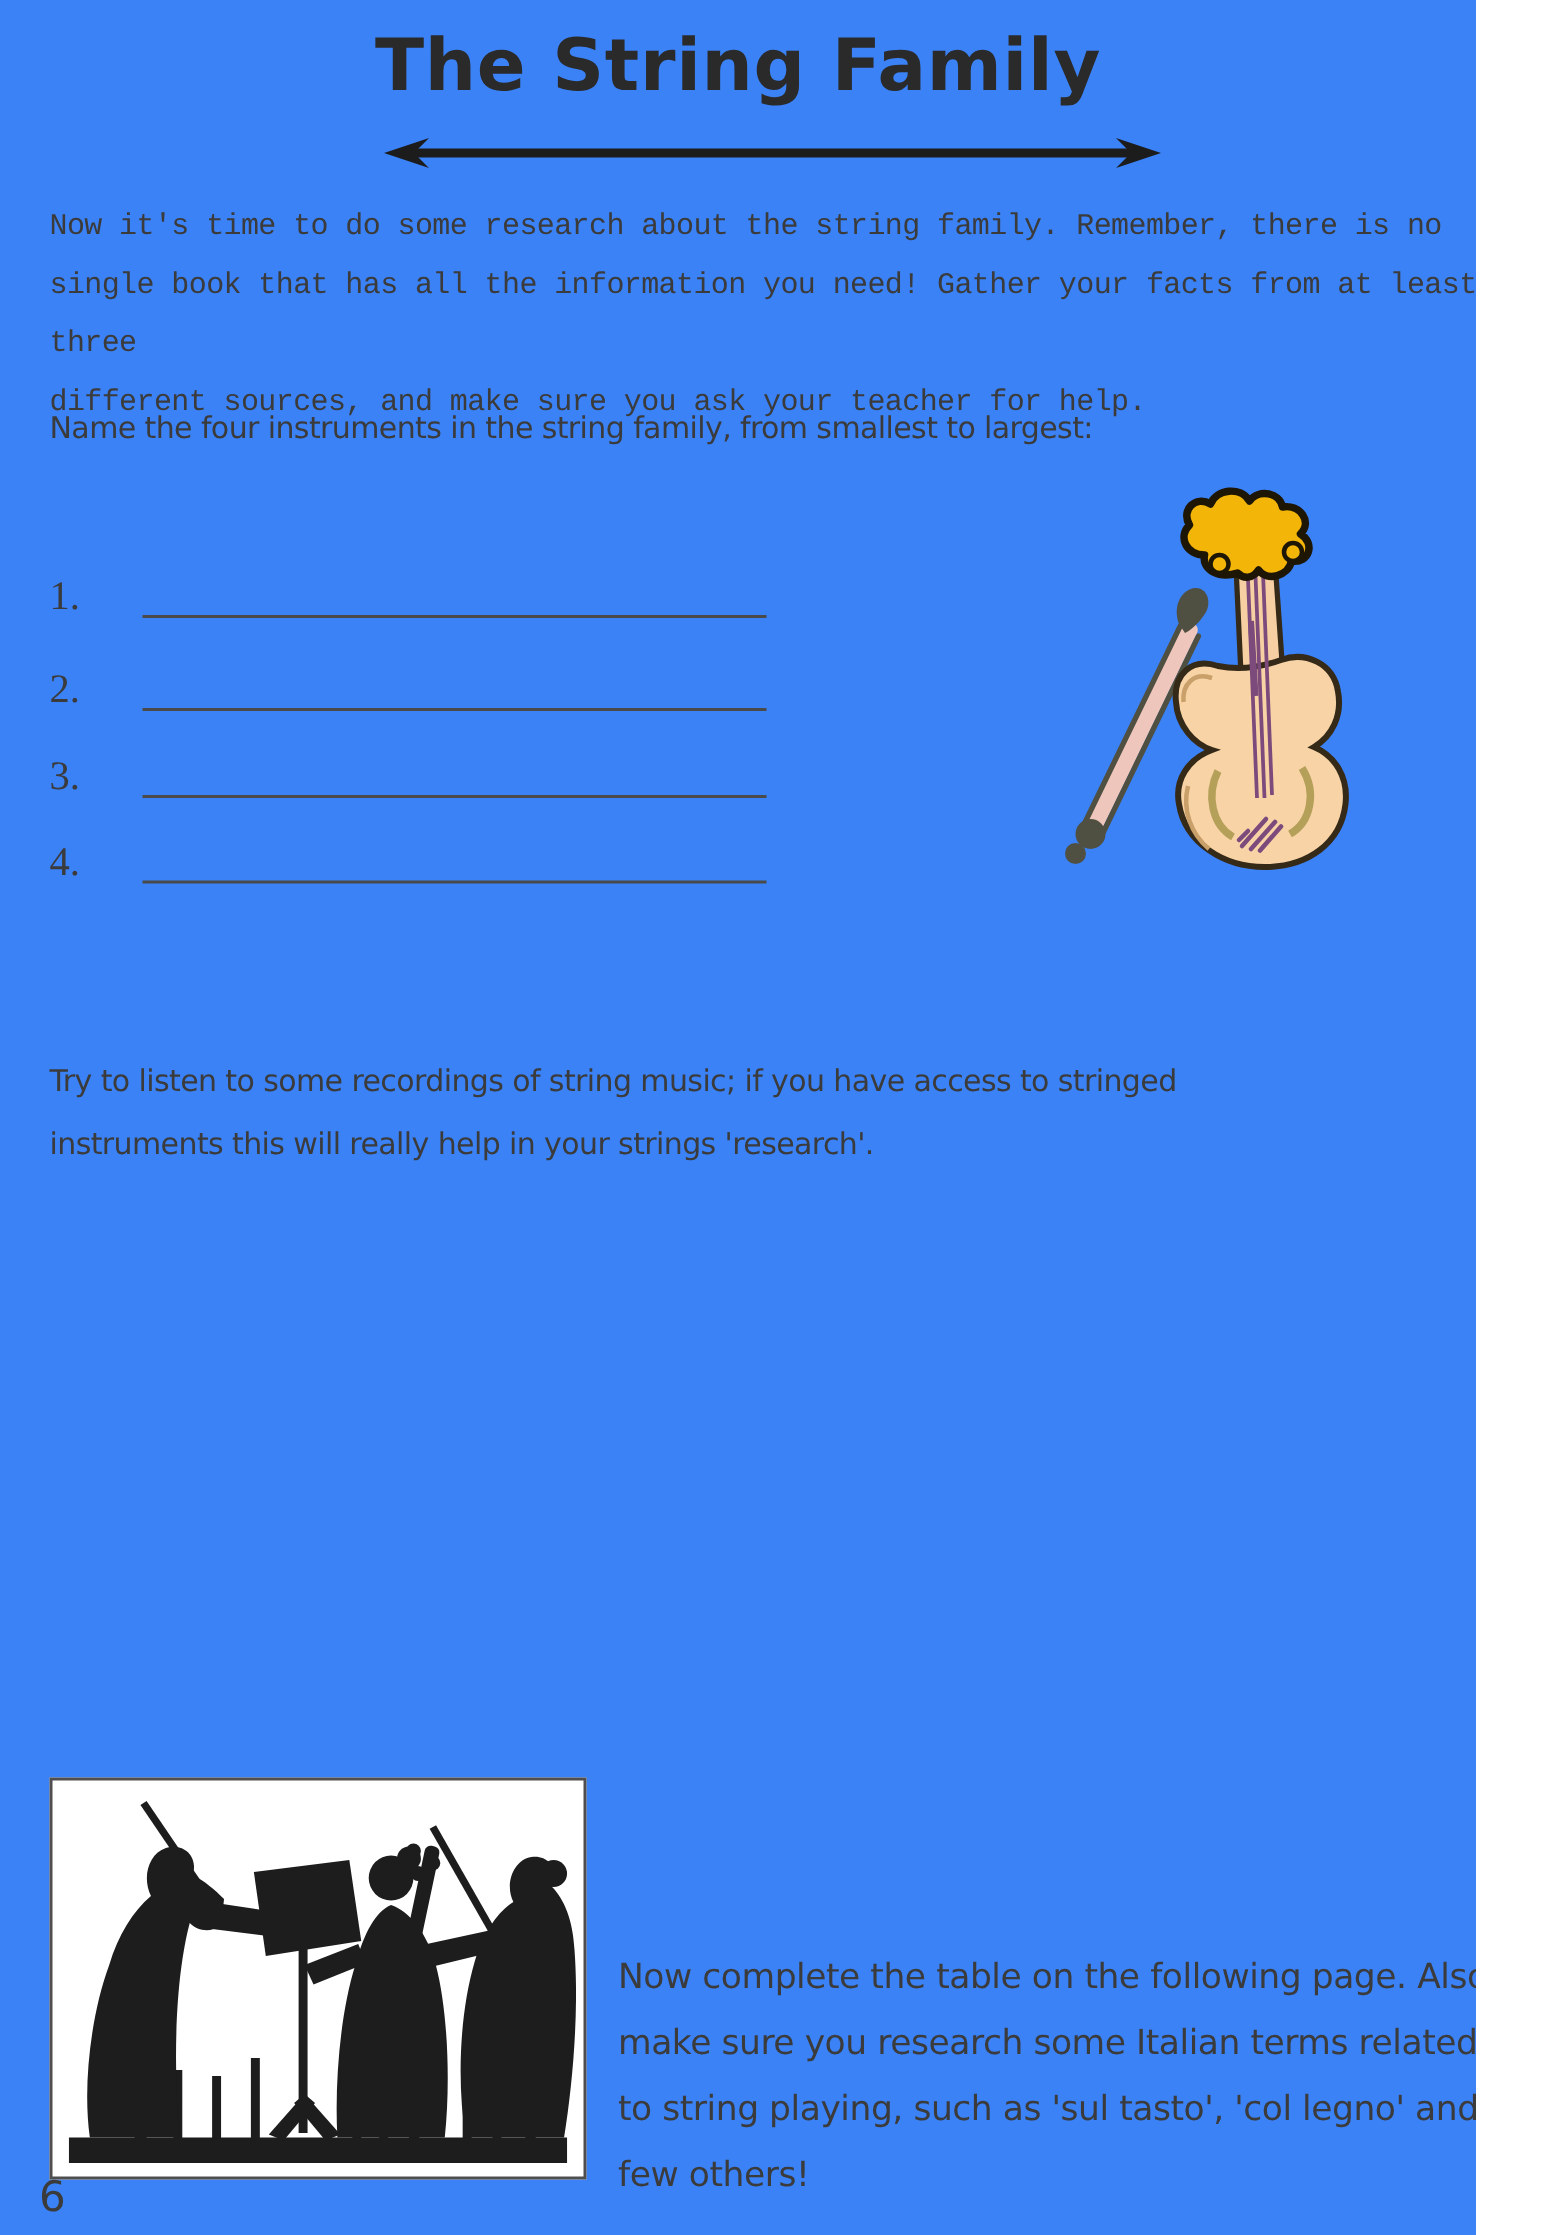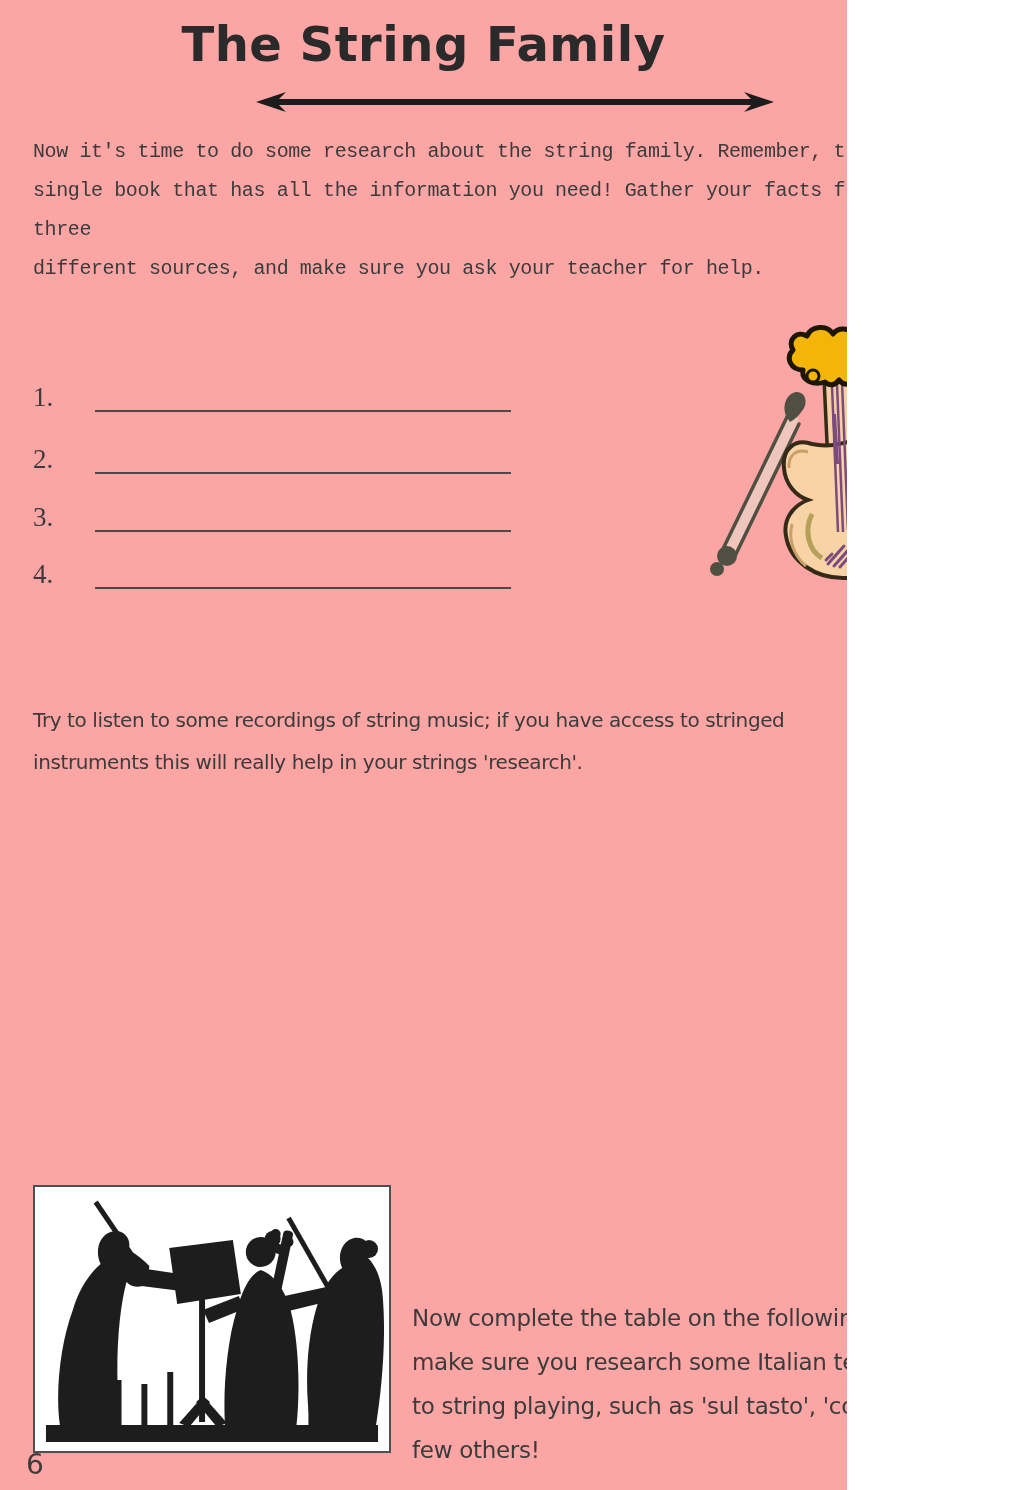--- a/index.html
+++ b/index.html
@@ -1,20 +1,20 @@
 <!DOCTYPE html>
 <html><head>
 <meta charset="utf-8">
 <style>
   * { margin:0; padding:0; box-sizing:border-box; }
   html,body { background:#ffffff; }
   .page {
     position:relative;
-    width:847px; height:1490px;
-    background:#fca5a5;
+    width:984px; height:1490px;
+    background:#3b82f6;
     font-family:"DejaVu Sans", sans-serif;
     color:#3b3b3b;
     overflow:hidden;
   }
   .title {
     position:absolute; top:16px; left:0; width:100%;
     text-align:center;
     font-size:48px; font-weight:bold; color:#2a2a2a;
     letter-spacing:0.5px;
   }
@@ -62,20 +62,21 @@
   <svg class="title-arrow" width="522" height="24" viewBox="0 0 522 24">
     <line x1="22" y1="12" x2="500" y2="12" stroke="#1c1c1c" stroke-width="6"></line>
     <polygon points="2,12 32,2 22,12 32,22" fill="#1c1c1c"></polygon>
     <polygon points="520,12 490,2 500,12 490,22" fill="#1c1c1c"></polygon>
   </svg>
 
   <p class="para para-intro">Now it's time to do some research about the string family. Remember, there is no
 single book that has all the information you need! Gather your facts from at least three
 different sources, and make sure you ask your teacher for help.</p>
 
+  <p class="para para-prompt">Name the four instruments in the string family, from smallest to largest:</p>
 
   <div class="answer-list">
     <div class="answer-row" style="top:0;">
       <span class="answer-num">1.</span>
       <span class="answer-blank"></span>
     </div>
     <div class="answer-row" style="top:62px;">
       <span class="answer-num">2.</span>
       <span class="answer-blank"></span>
     </div>

